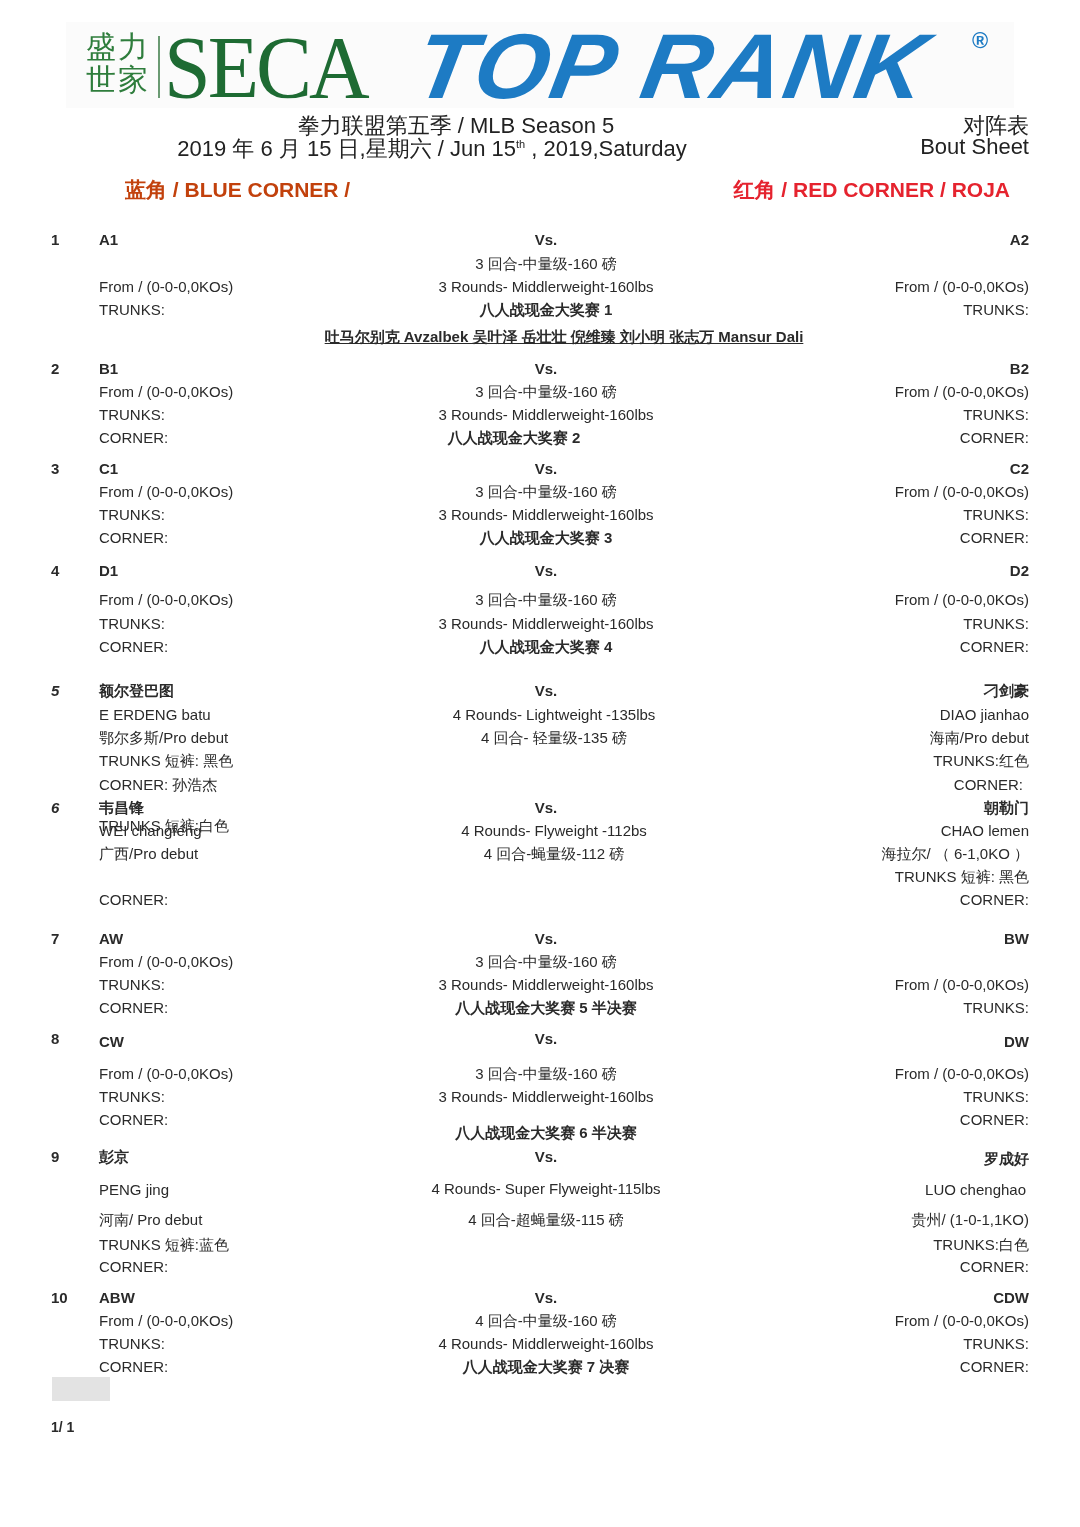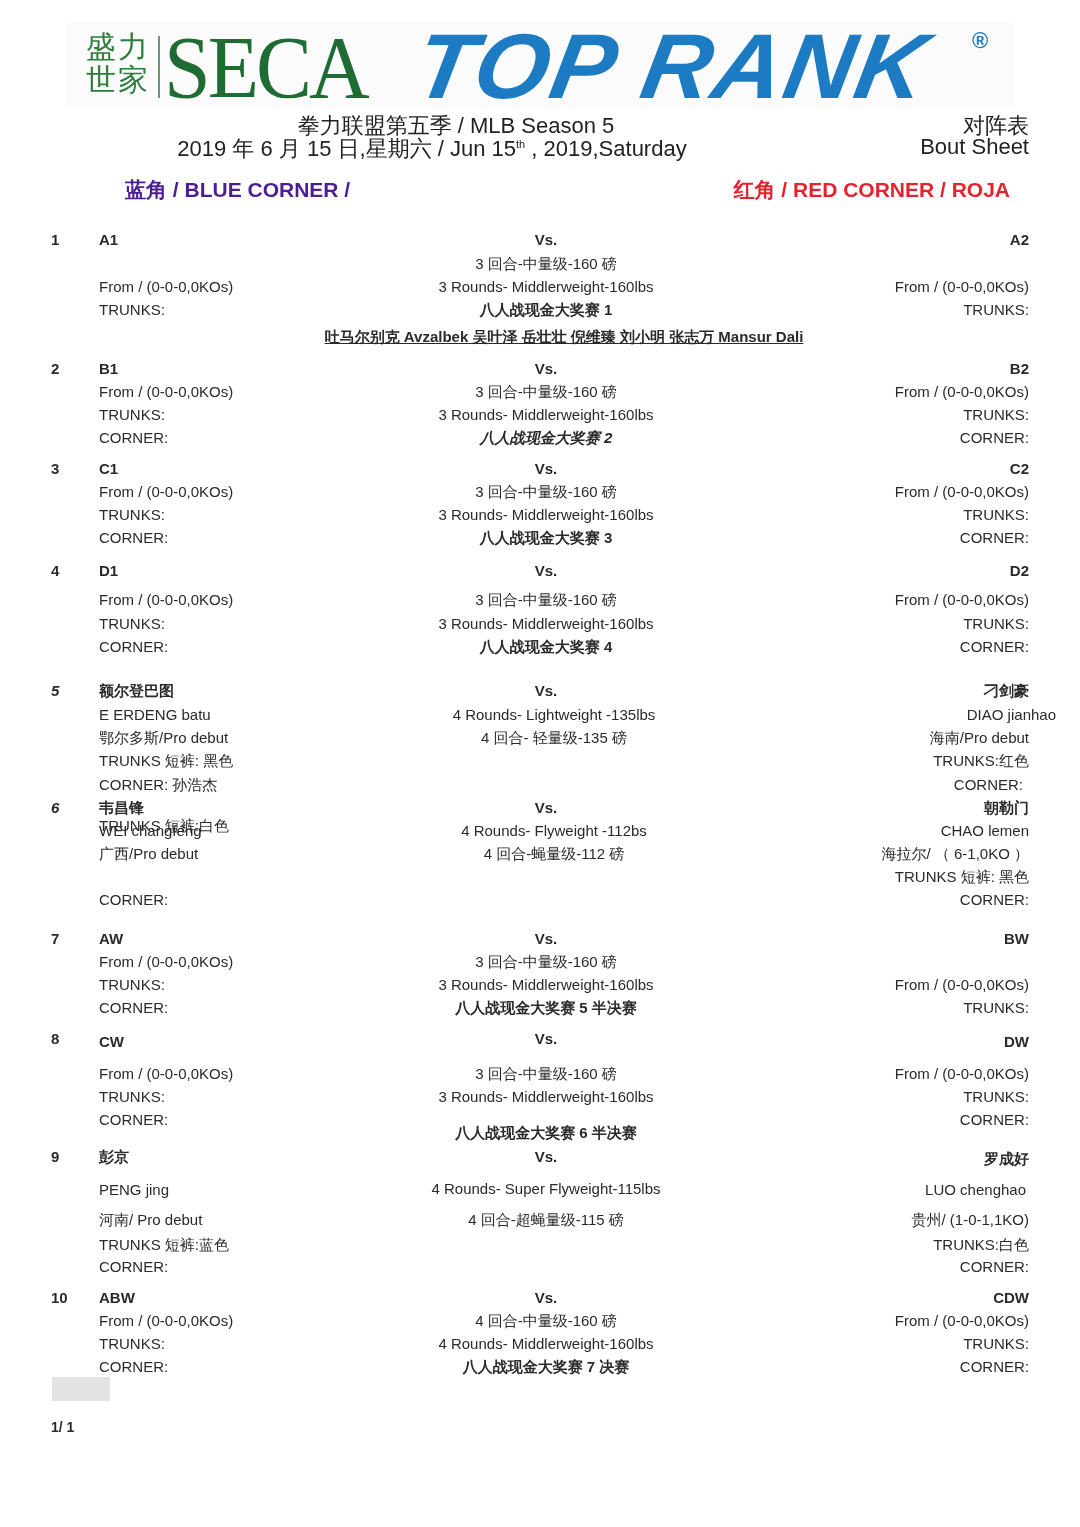--- a/index.html
+++ b/index.html
@@ -6,21 +6,21 @@
   body { width: 1080px; height: 1527px; position: relative; overflow: hidden;
          font-family: "Liberation Sans", "DejaVu Sans", sans-serif; color: #1a1a1a; }
   .abs { position: absolute; white-space: nowrap; }
   .logo-band { position: absolute; left: 66px; top: 22px; width: 948px; height: 86px; background: #fbfbfb; }
   .seca-cn { position: absolute; left: 86px; top: 30px; font-size: 30px; line-height: 33px; color: #2e7d3c; letter-spacing: 2px; font-family: "DejaVu Sans", sans-serif; }
   .seca-bar { position: absolute; left: 158px; top: 36px; width: 2px; height: 62px; background: #6a9a72; }
   .seca-en { position: absolute; left: 164px; top: 20px; font-family: "Liberation Serif", "DejaVu Serif", serif; font-size: 84px; line-height: 90px; color: #1e6b33; letter-spacing: -3px; transform: scaleY(1.05); transform-origin: top left; }
   .toprank { position: absolute; left: 425px; top: 20px; font-family: "Liberation Sans", sans-serif; font-weight: bold; font-style: italic; font-size: 92px; line-height: 92px; color: #1d7bc4; letter-spacing: 2px; transform: skewX(-10deg) scaleX(1.04); transform-origin: left top; }
   .reg { position: absolute; left: 972px; top: 28px; font-size: 22px; color: #1d7bc4; font-weight: bold; }
   .title { font-size: 22px; color: #222; }
-  .corner-blue { color: #4c1d95; font-weight: bold; font-size: 21px; }
+  .corner-blue { color: #c2410c; font-weight: bold; font-size: 21px; }
   .corner-red { color: #e5232e; font-weight: bold; font-size: 21px; }
   .row { font-size: 15px; color: #2a2a2a; line-height: 18px; }
   .num { font-weight: bold; font-size: 15px; }
   .bold { font-weight: bold; }
   .center { transform: translateX(-50%); text-align: center; }
   .right { transform: translateX(-100%); text-align: right; }
   .italic { font-style: italic; }
   .underline { text-decoration: underline; font-weight: bold; font-size: 15px; }
   .grey-box { position: absolute; left: 52px; top: 1377px; width: 58px; height: 24px; background: #e3e3e3; }
 </style>
@@ -62,21 +62,21 @@
 
 <div>
   <div class="abs row num" style="left:51px; top:360px;">2</div>
   <div class="abs row bold" style="left:99px; top:360px;">B1</div>
   <div class="abs row" style="left:99px; top:383px;">From / (0-0-0,0KOs)</div>
   <div class="abs row" style="left:99px; top:406px;">TRUNKS:</div>
   <div class="abs row" style="left:99px; top:429px;">CORNER:</div>
   <div class="abs row bold center" style="left:546px; top:360px;">Vs.</div>
   <div class="abs row center" style="left:546px; top:383px;">3 回合-中量级-160 磅</div>
   <div class="abs row center" style="left:546px; top:406px;">3 Rounds- Middlerweight-160lbs</div>
-  <div class="abs row bold center" style="left:546px; top:429px;font-style:italic;">八人战现金大奖赛 2</div>
+  <div class="abs row bold center" style="left:514px; top:429px;">八人战现金大奖赛 2</div>
   <div class="abs row bold right" style="left:1029px; top:360px;">B2</div>
   <div class="abs row right" style="left:1029px; top:383px;">From  /  (0-0-0,0KOs)</div>
   <div class="abs row right" style="left:1029px; top:406px;">TRUNKS:</div>
   <div class="abs row right" style="left:1029px; top:429px;">CORNER:</div>
 </div>
 
 <div>
   <div class="abs row num" style="left:51px; top:460px;">3</div>
   <div class="abs row bold" style="left:99px; top:460px;">C1</div>
   <div class="abs row" style="left:99px; top:483px;">From / (0-0-0,0KOs)</div>
@@ -112,21 +112,21 @@
   <div class="abs row num italic" style="left:51px; top:682px;">5</div>
   <div class="abs row bold" style="left:99px; top:682px;">额尔登巴图</div>
   <div class="abs row" style="left:99px; top:706px;">E ERDENG batu</div>
   <div class="abs row" style="left:99px; top:729px;">鄂尔多斯/Pro debut</div>
   <div class="abs row" style="left:99px; top:752px;">TRUNKS 短裤:  黑色</div>
   <div class="abs row" style="left:99px; top:776px;">CORNER:  孙浩杰</div>
   <div class="abs row bold center" style="left:546px; top:682px;">Vs.</div>
   <div class="abs row center" style="left:554px; top:706px;">4 Rounds- Lightweight -135lbs</div>
   <div class="abs row center" style="left:554px; top:729px;">4 回合-  轻量级-135 磅</div>
   <div class="abs row bold right" style="left:1029px; top:682px;">刁剑豪</div>
-  <div class="abs row right" style="left:1056px; top:706px;text-align:right;">DIAO  jianhao</div>
+  <div class="abs row right" style="left:1029px; top:706px;text-align:right;">DIAO  jianhao</div>
   <div class="abs row right" style="left:1029px; top:729px;">海南/Pro  debut</div>
   <div class="abs row right" style="left:1029px; top:752px;">TRUNKS:红色</div>
   <div class="abs row right" style="left:1023px; top:776px;">CORNER:</div>
 </div>
 
 <div>
   <div class="abs row num italic" style="left:51px; top:799px;">6</div>
   <div class="abs row bold" style="left:99px; top:799px;">韦昌锋</div>
   <div class="abs row" style="left:99px; top:822px;">WEI changfeng</div>
   <div class="abs row" style="left:99px; top:845px;">广西/Pro debut</div>

